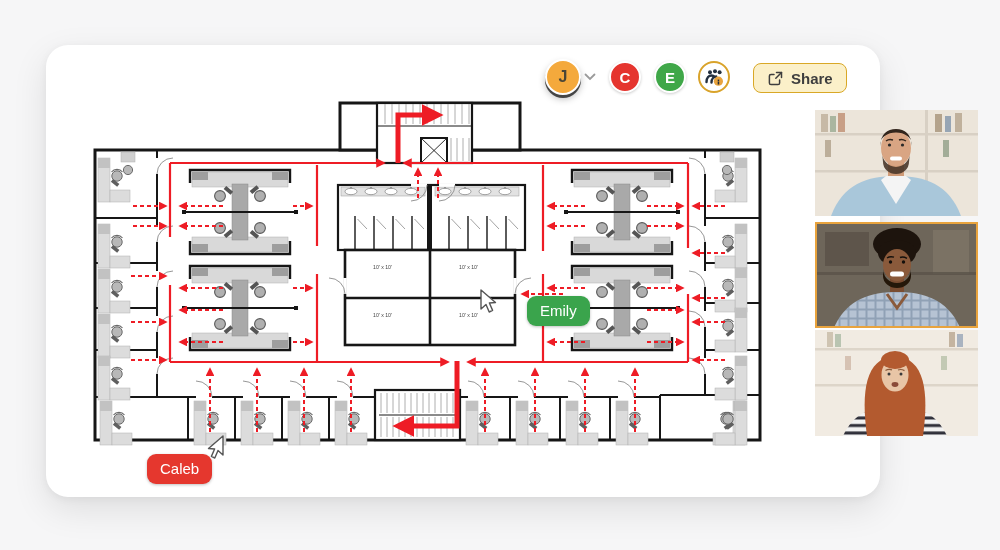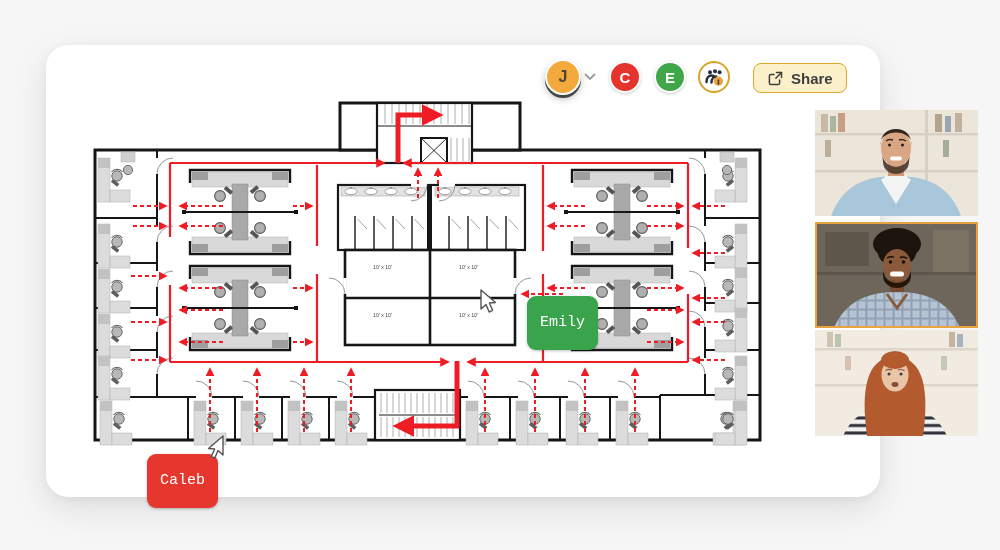--- a/index.html
+++ b/index.html
@@ -12,22 +12,22 @@
             box-shadow:0 3px 0 rgba(45,45,45,.85),0 4px 7px rgba(0,0,0,.25);}
   #avatar-c{left:609px;top:61px;width:32px;height:32px;font-size:15px;box-shadow:0 1px 3px rgba(0,0,0,.2);}
   #avatar-e{left:654px;top:61px;width:32px;height:32px;font-size:15px;box-shadow:0 1px 3px rgba(0,0,0,.2);}
   #chevron{position:absolute;left:584px;top:73px;width:12px;height:8px;cursor:pointer;}
   #participants-btn{position:absolute;left:698px;top:61px;width:32px;height:32px;border-radius:50%;
             background:#fff;border:2px solid #d9a32a;box-sizing:border-box;display:flex;align-items:center;justify-content:center;cursor:pointer;}
   #share-btn{position:absolute;left:753px;top:63px;height:30px;padding:8px 13px;border-radius:8px;
             border:1.5px solid #d9a826;display:flex;align-items:center;gap:7px;cursor:pointer;
             font-size:15px;font-weight:600;color:#3e3e3e;box-sizing:border-box;}
   #floor-plan{position:absolute;left:85px;top:98px;}
-  .chip{position:absolute;height:30px;line-height:30px;padding:12px 13px;border-radius:9px;color:#fff;
-        font-size:15px;box-shadow:0 1px 3px rgba(0,0,0,.25);font-family:Liberation Mono, monospace;}
+  .chip{position:absolute;height:30px;line-height:30px;padding:0 13px;border-radius:9px;color:#fff;
+        font-size:15px;box-shadow:0 1px 3px rgba(0,0,0,.25);}
   .cursor{position:absolute;width:24px;height:28px;}
   #video-panel{position:absolute;left:815px;top:110px;width:163px;}
   .tile{position:absolute;left:0;width:163px;height:106px;overflow:hidden;background:#ddd;box-sizing:border-box;cursor:pointer;}
   .tile svg{display:block;}
 </style>
 </head>
 <body>
 
 <div id="stage">
 

